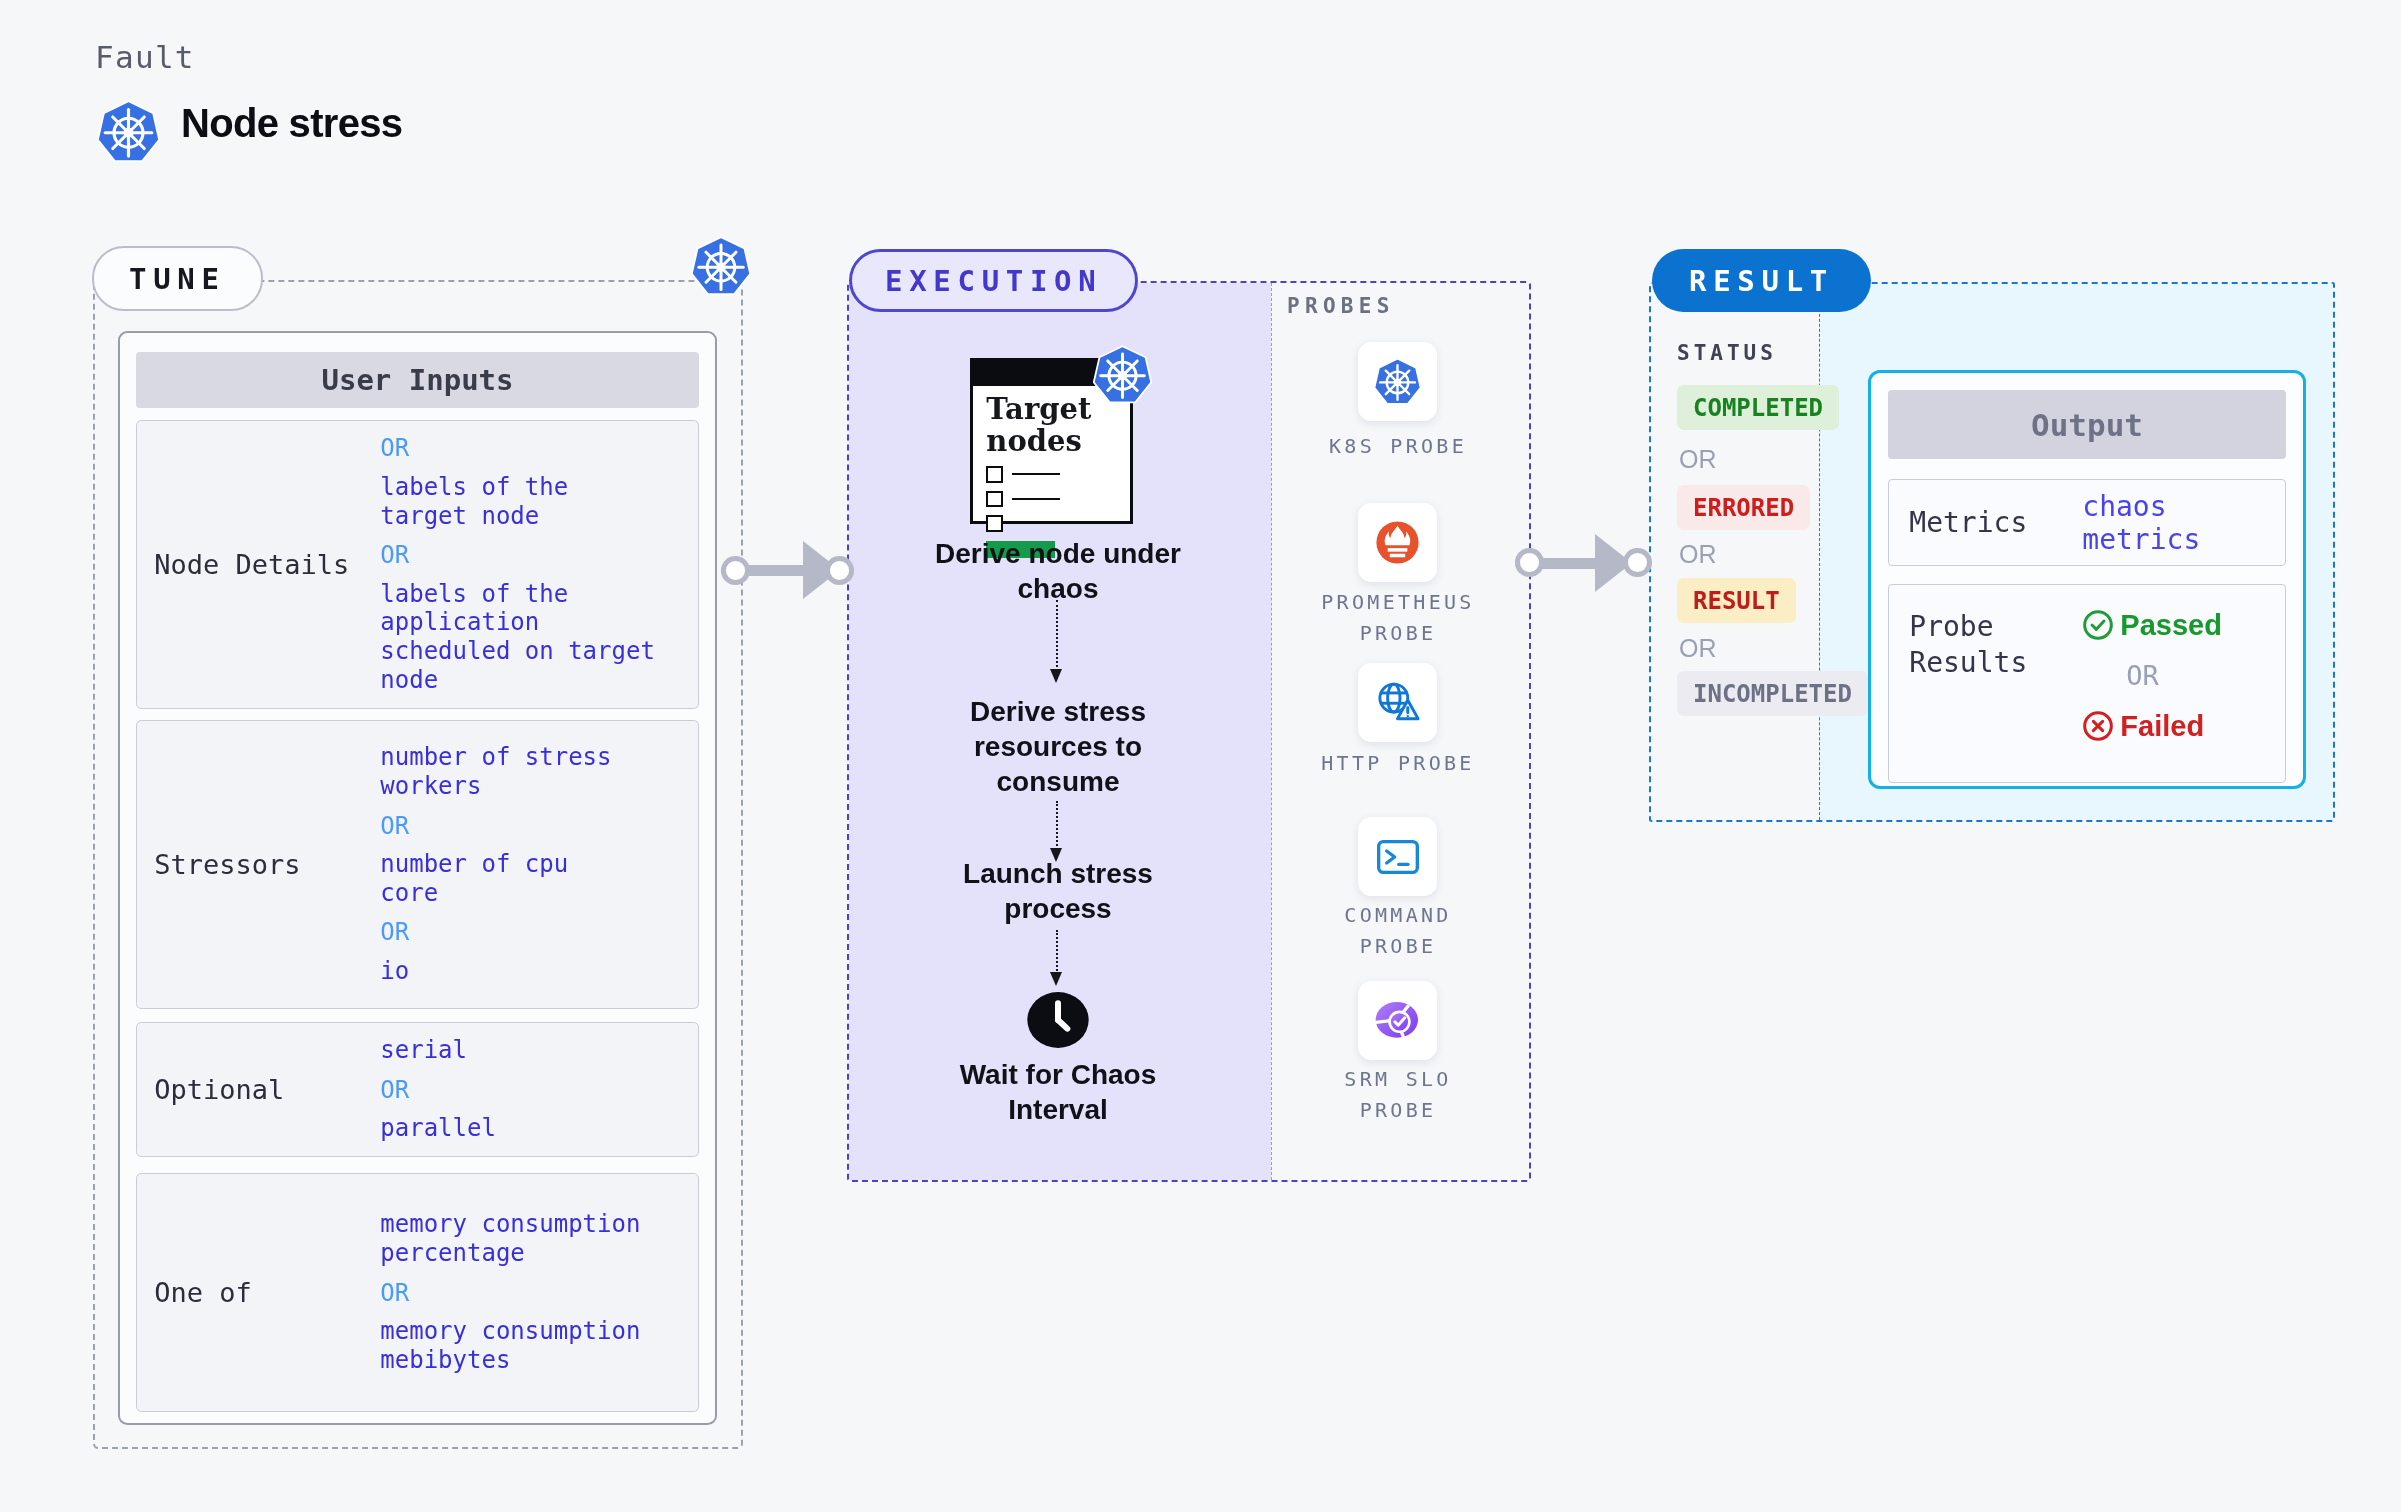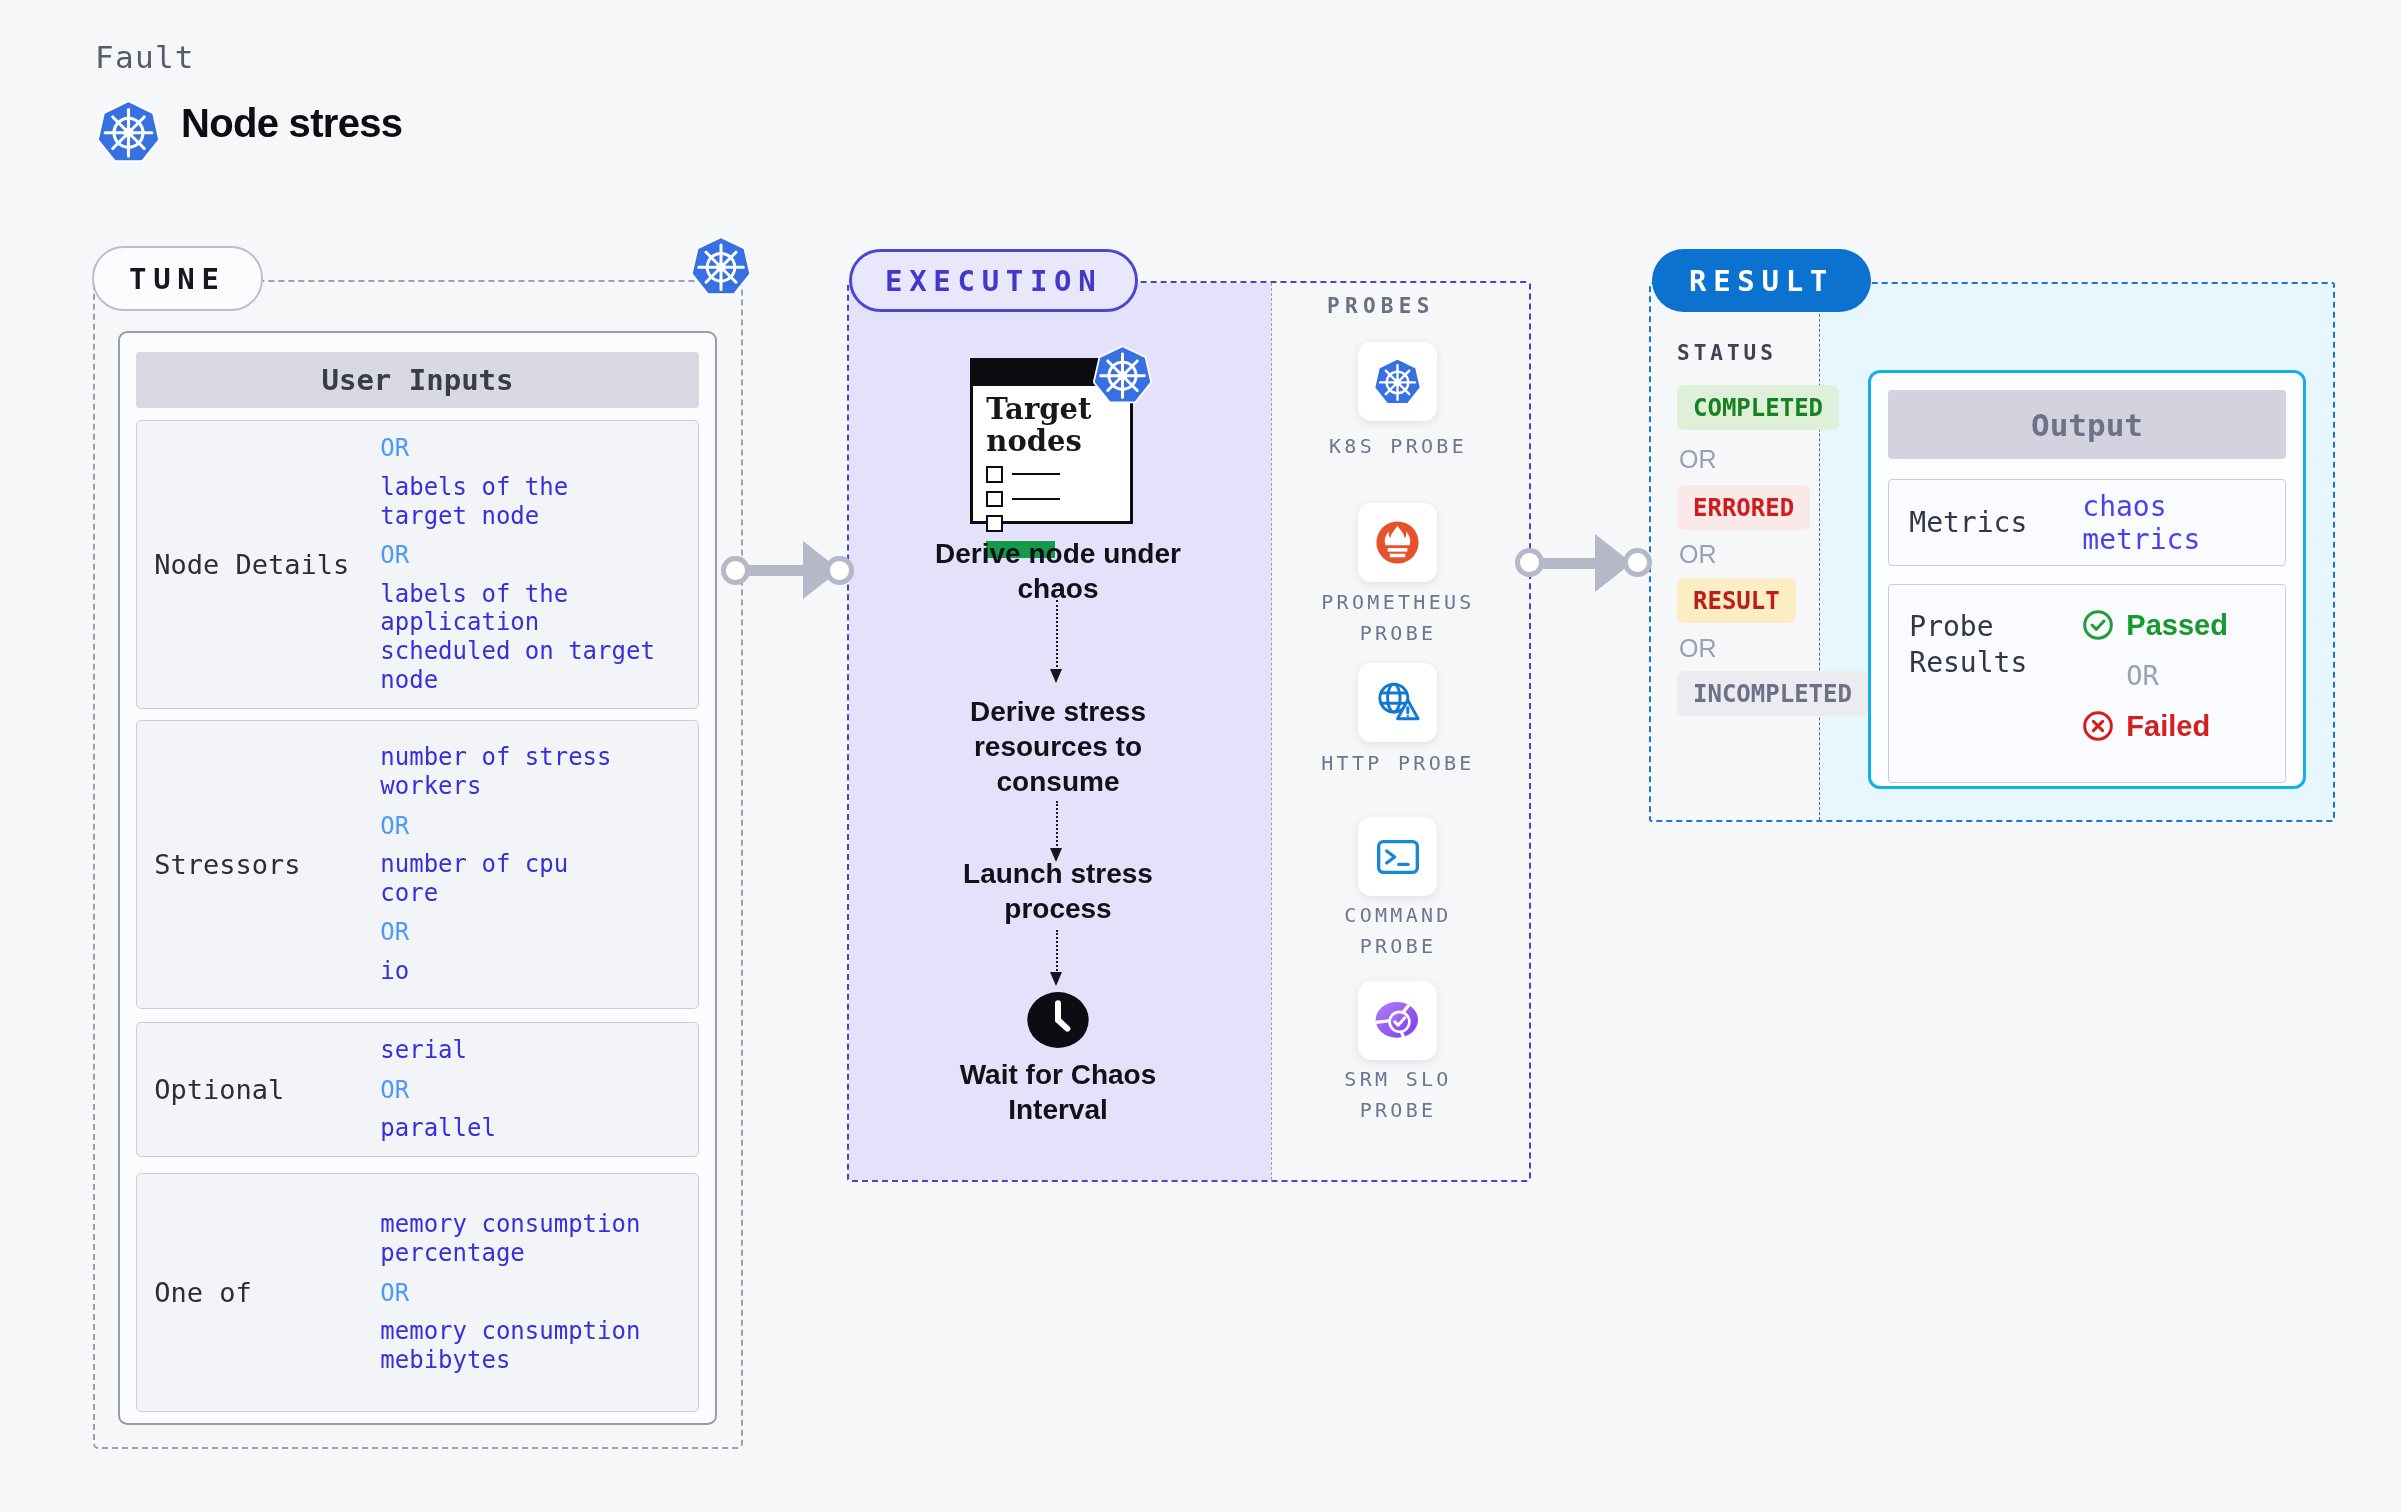--- a/index.html
+++ b/index.html
@@ -60,21 +60,21 @@
   .tcard-title{font-family:"DejaVu Serif",serif;font-weight:bold;font-size:29px;line-height:1.12;color:#17181c;}
   .cbrow{display:flex;align-items:center;margin-top:8px;}
   .cb{width:12.6px;height:12.6px;border:2px solid #0b0c10;background:#fff;}
   .ln{width:48px;border-top:2.7px solid #0b0c10;margin-left:9.3px;}
   .greenbar{width:69px;height:16.6px;background:#149a4a;margin-top:9.3px;}
 
   .clock{left:1026px;top:990px;z-index:2;}
 
   
   .probes-title{left:1287px;top:294px;font-family:"DejaVu Sans Mono",monospace;font-weight:bold;font-size:21px;
-                color:#6b7183;letter-spacing:5.3px;margin-left:40px;}
+                color:#6b7183;letter-spacing:5.3px;}
   .probe-card{left:1358px;width:79px;height:79px;background:#ffffff;border-radius:13.3px;
               box-shadow:0 2.7px 8px rgba(40,50,80,0.10);display:flex;align-items:center;justify-content:center;}
   .probe-label{left:1298px;width:200px;text-align:center;font-family:"DejaVu Sans Mono",monospace;font-size:20px;
                color:#6e7590;letter-spacing:3.3px;line-height:1.55;white-space:pre-line;}
 
   
   .result-box{left:1649px;top:282px;width:682px;height:536px;border:2px dashed #1877d3;border-radius:2.7px;}
   .output-area{position:absolute;left:168px;top:0;right:0;bottom:0;background:#e8f6fd;border-left:1.3px dashed #5f6c7b;}
   .status-title{left:1677px;top:341px;font-family:"DejaVu Sans Mono",monospace;font-weight:bold;font-size:21px;
                 color:#3e4253;letter-spacing:4px;}
@@ -90,21 +90,21 @@
                padding:17.3px;box-sizing:border-box;z-index:2;}
   .output-header{height:69px;background:#d3d3df;border-radius:4px;display:flex;align-items:center;justify-content:center;
                  font-family:"DejaVu Sans Mono",monospace;font-weight:bold;font-size:31px;color:#6e7287;}
   .out-row{background:#fafbfe;border:1.3px solid #c9cdd7;border-radius:4px;display:flex;}
   .metrics-row{margin-top:20px;height:85px;align-items:center;}
   .probe-row{margin-top:17.3px;height:197px;align-items:flex-start;}
   .out-label{flex:0 0 173px;padding-left:20px;font-family:"DejaVu Sans Mono",monospace;font-size:28px;color:#33364a;white-space:pre-line;line-height:1.3;}
   .out-value{font-family:"DejaVu Sans Mono",monospace;font-size:28px;color:#4a43e8;}
   .pr-col{padding-top:24px;}
   .pr-item{display:flex;align-items:center;}
-  .pr-item .txt{margin-left:12px;font-weight:bold;font-size:29px;}
+  .pr-item .txt{margin-left:6px;font-weight:bold;font-size:29px;}
   .passed .txt{color:#18992e;}
   .failed .txt{color:#d21f1f;}
   .pr-or{font-family:"DejaVu Sans Mono",monospace;font-size:27px;color:#9aa0b4;margin:18.6px 0 18.6px 44px;}
 </style>
 </head>
 <body>
 
 <svg width="0" height="0" style="position:absolute">
   <defs>
     <symbol id="k8s" viewBox="0 0 100 100">

